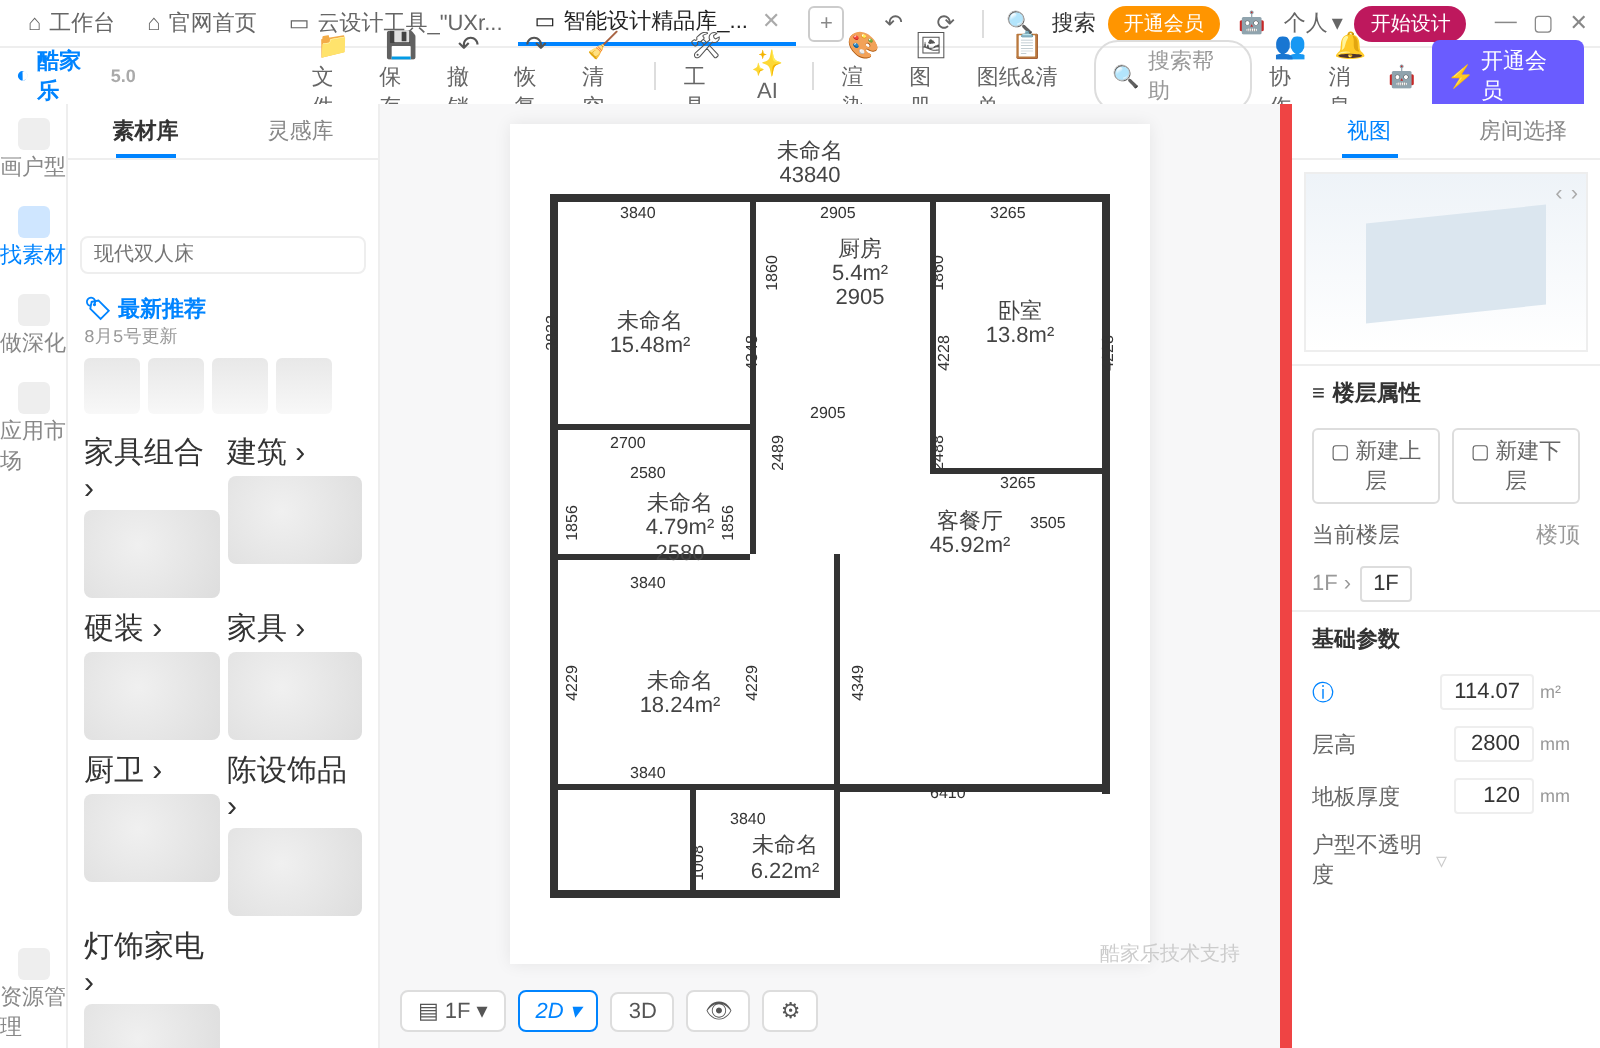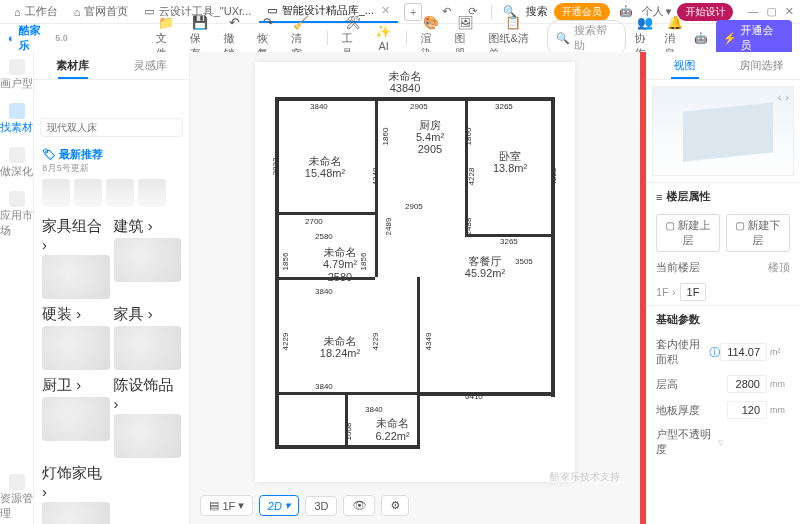--- a/index.html
+++ b/index.html
@@ -371,21 +371,20 @@
     <div class="rp-kv">
         <span class="rp-k">当前楼层</span>
         <span style="margin-left:auto;color:#999">楼顶</span>
       </div>
     <div class="rp-kv">
         <span style="color:#999">1F ›</span>
         <div class="rp-sel">1F</div>
       </div>
     <div class="rp-sectitle">基础参数</div>
     <div class="rp-kv">
-        <span class="rp-k">套内使用面积</span>
         <span style="color:#0084ff">ⓘ</span>
         <div class="rp-v">
           <div class="rp-num">114.07</div>
           <span class="unit">m²</span>
         </div>
       </div>
     <div class="rp-kv">
         <span class="rp-k">层高</span>
         <div class="rp-v">
           <div class="rp-num">2800</div>

